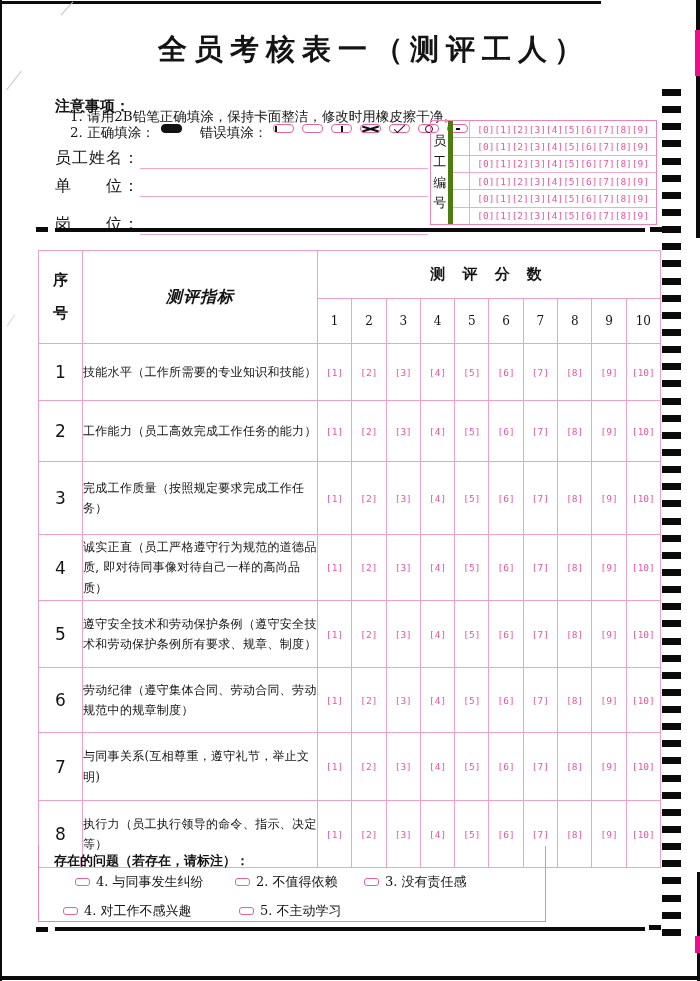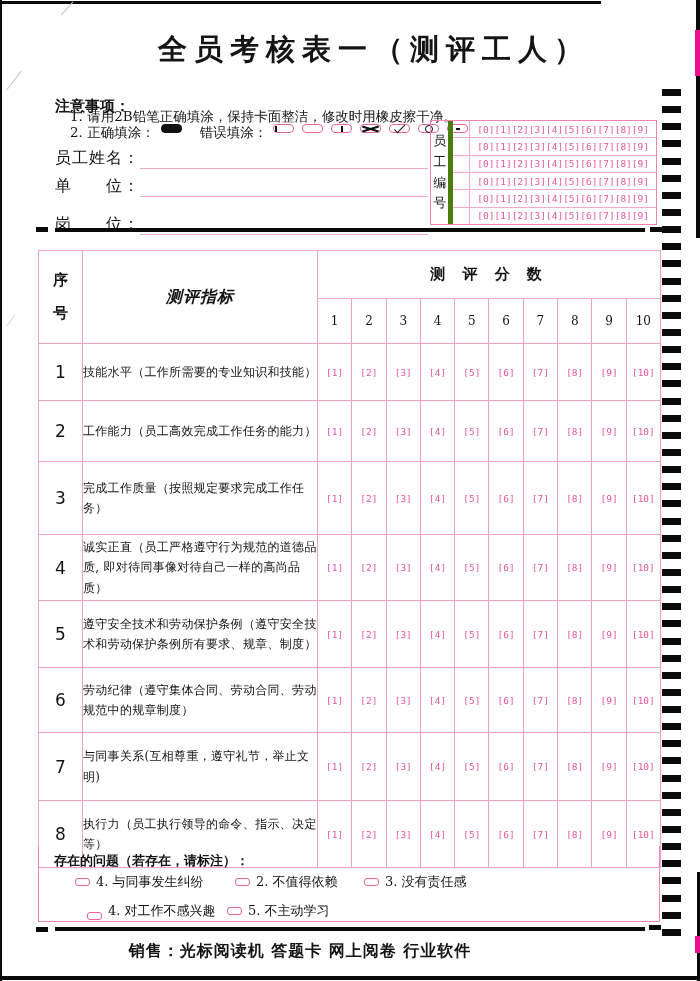--- a/index.html
+++ b/index.html
@@ -79,26 +79,26 @@
   th.h-score{font-size:15px;font-weight:bold;letter-spacing:6px;height:37px;}
   th.score-num{font-size:12px;font-weight:normal;height:35px;}
   td.c-no{text-align:center;font-family:"DejaVu Sans","Liberation Sans",sans-serif;font-size:17px;}
   td.c-ind{font-size:12px;line-height:1.7;padding:0 8px 0 16px;letter-spacing:0.3px;margin-left:24px;}
   td.bub-cell{text-align:center;font-family:"DejaVu Sans Mono","Liberation Mono",monospace;
               font-size:9.5px;color:#e7579b;white-space:nowrap;}
   tr.r1{height:57px;} tr.r2{height:61px;} tr.r3{height:73px;} tr.r4{height:66px;}
   tr.r5{height:67px;} tr.r6{height:65px;} tr.r7{height:68px;} tr.r8{height:67px;}
 
   
-  .problems{position:absolute;left:38px;top:846px;width:622px;height:76px;
+  .problems{position:absolute;left:38px;top:846px;width:508px;height:76px;
             border:1px solid #ee84b4;border-top:none;box-sizing:border-box;}
   .prob-heading{position:absolute;left:15px;top:6px;font-size:13px;font-weight:bold;}
   .prob-item{position:absolute;font-size:13px;display:flex;align-items:center;}
   .p1{left:36px;top:27px;} .p2{left:196px;top:27px;} .p3{left:325px;top:27px;}
-  .p4{left:48px;top:56px;align-items:flex-end;} .p5{left:188px;top:56px;}
+  .p4{left:24px;top:56px;} .p5{left:200px;top:56px;}
   .chk{display:inline-block;width:15px;height:8px;border:1px solid #e8639c;border-radius:3px;
        margin-right:6px;box-sizing:border-box;}
 
   
   .footer{position:absolute;left:0;top:941px;width:600px;text-align:center;
           font-size:16px;font-weight:bold;letter-spacing:1px;}
 </style>
 </head>
 <body>
 
@@ -473,15 +473,14 @@
     <div class="prob-item p5">
       <span class="chk"></span>
       <span>5. 不主动学习</span>
     </div>
   </div>
 
   <div class="sync-sq" style="left:36px;top:927px;"></div>
   <div class="sync-bar" style="left:55px;top:927px;width:590px;"></div>
   <div class="sync-sq" style="left:649px;top:925px;"></div>
 
-  <div class="footer">销售：光标阅读机 答题卡 网上阅卷 行业软件</div>
 
 </div>
 
 </body></html>

